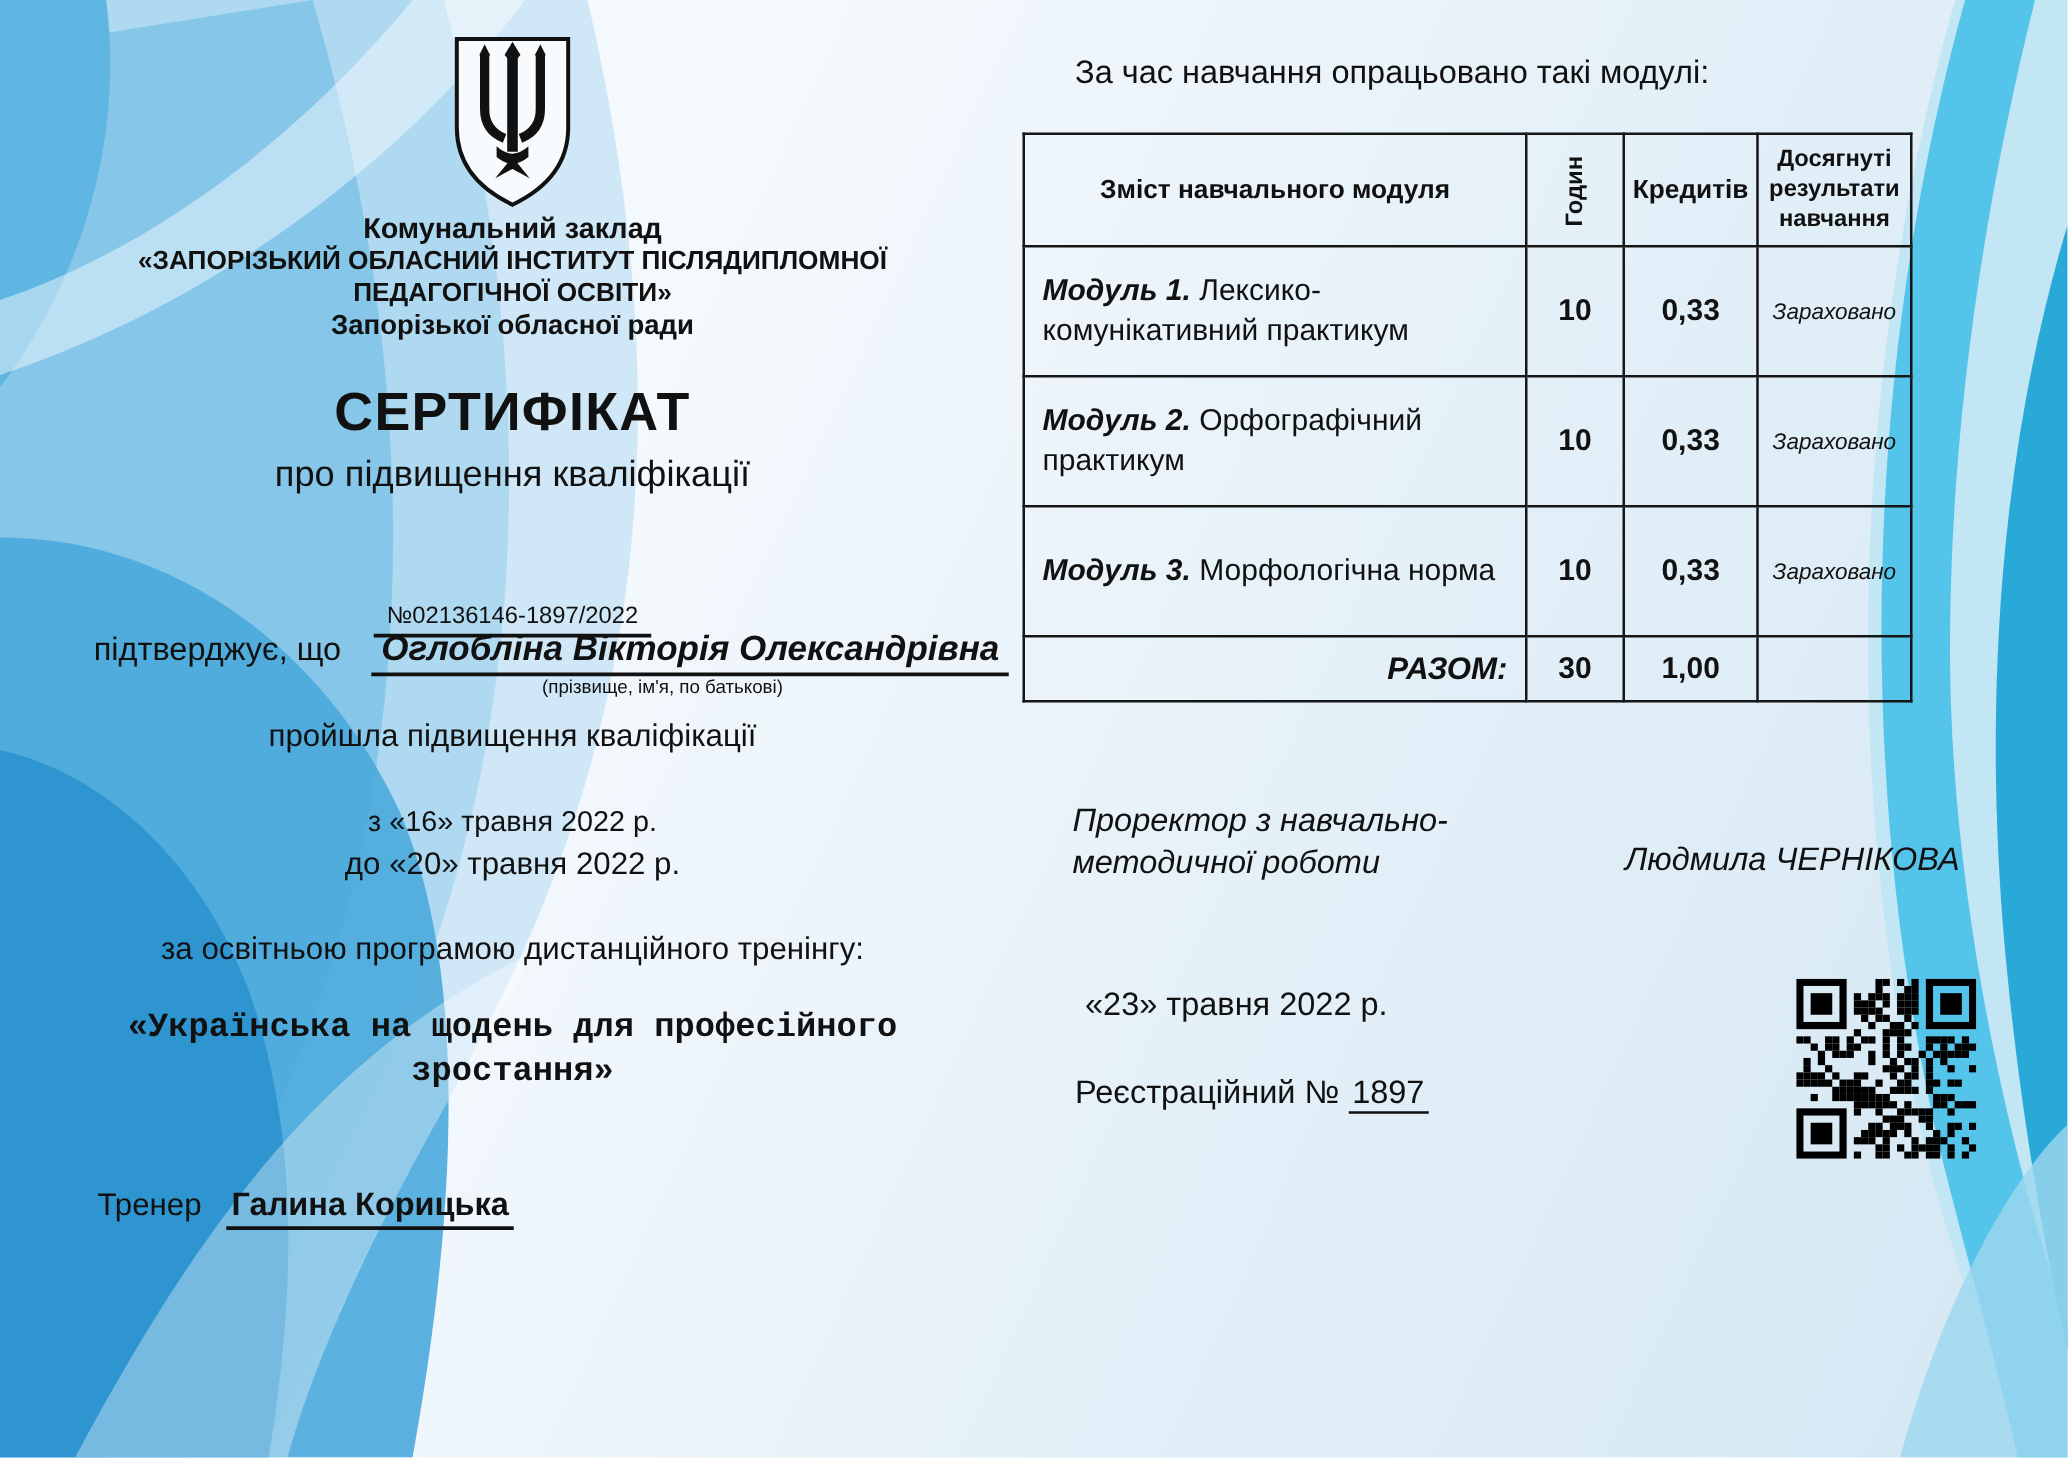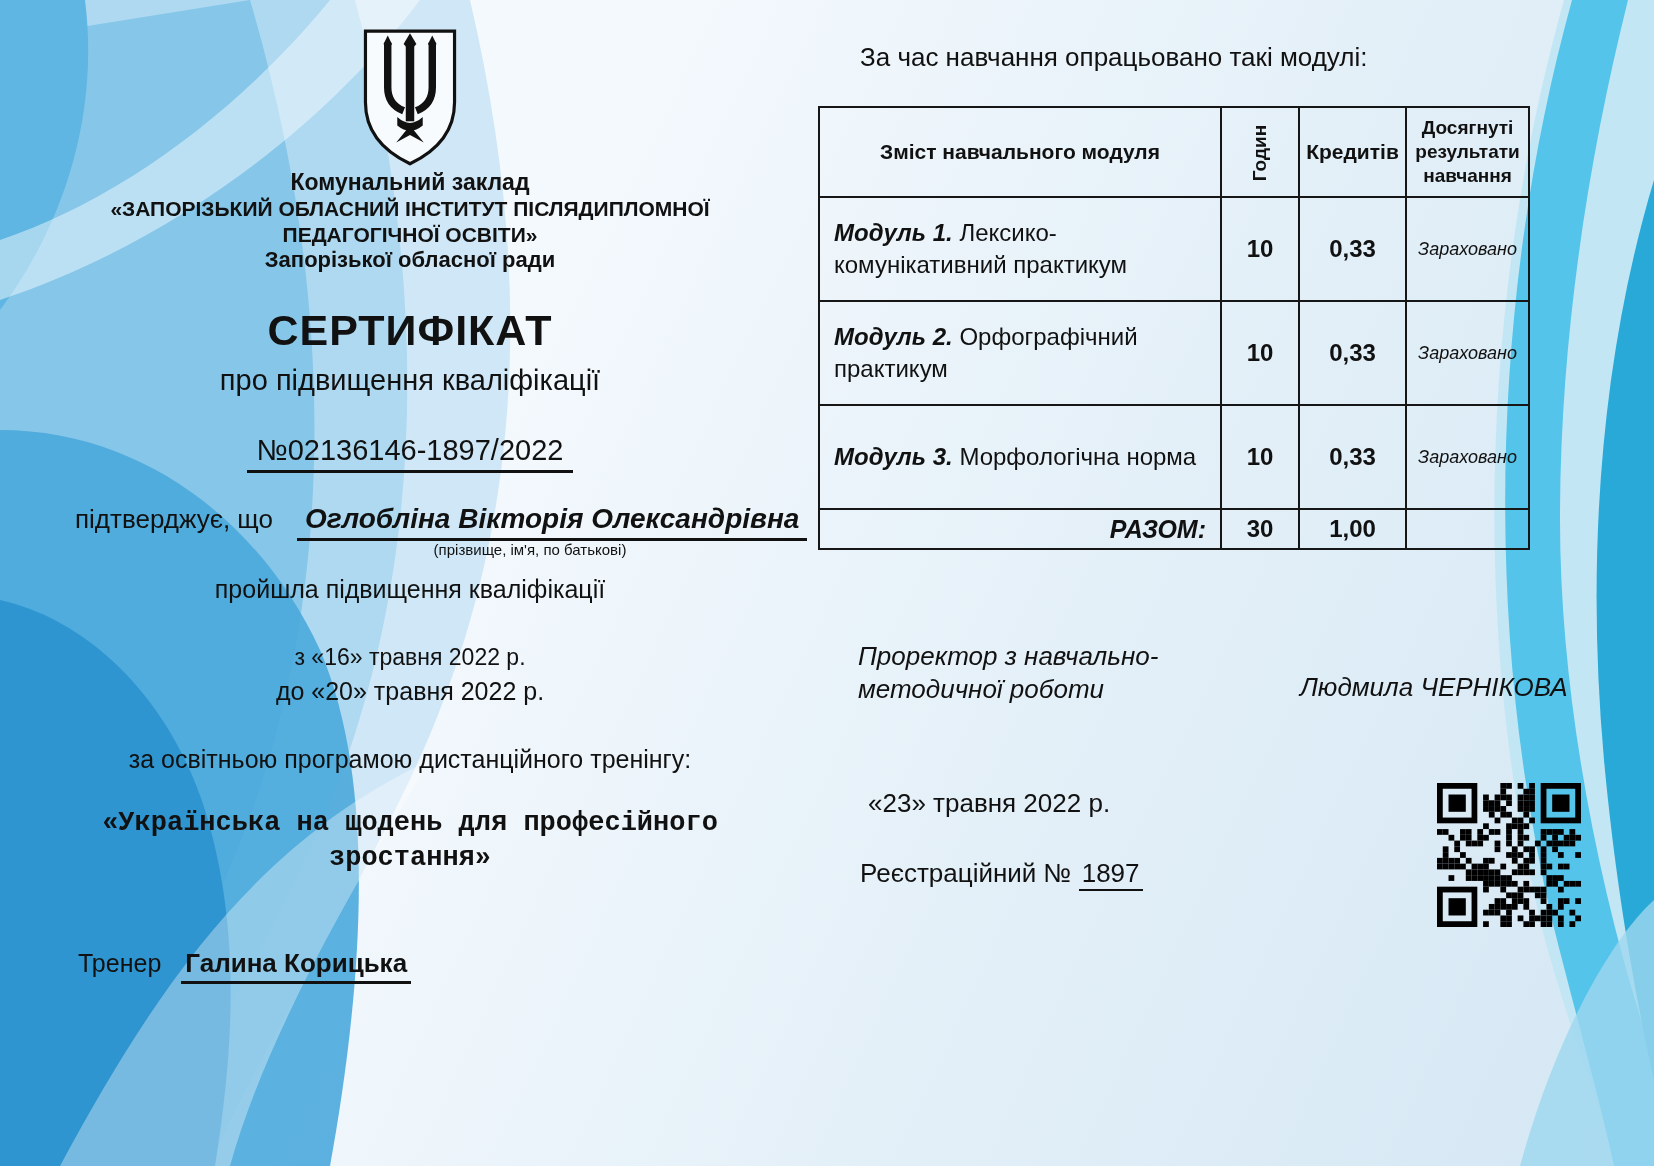--- a/index.html
+++ b/index.html
@@ -12,21 +12,21 @@
   
   .lcol { left:60px; width:700px; text-align:center; }
   .emblem { left:358px; top:28px; width:104px; height:140px; }
   .inst { top:168px; font-weight:bold; line-height:1.22; }
   .inst-type { font-size:23px; }
   .inst-name { font-size:21px; }
   .inst-council { font-size:22px; }
   .cert-title { top:306px; font-size:43px; font-weight:bold; letter-spacing:1px; }
   .cert-sub { top:364px; font-size:29px; }
   .cert-num-row { top:434px; }
-  .cert-num { font-size:29px; display:inline-block; border-bottom:3px solid #111; padding:0 10px 3px; }
+  .cert-num { font-size:19px; display:inline-block; border-bottom:3px solid #111; padding:0 10px 3px;margin-top:48px; }
   .confirm-row { left:75px; top:503px; width:660px; display:flex; align-items:baseline; gap:24px; text-align:left; }
   .confirm-label { font-size:26px; white-space:nowrap; }
   .holder-name { font-size:28px; font-weight:bold; font-style:italic; white-space:nowrap;
                  border-bottom:3px solid #111; padding:0 8px 3px; }
   .holder-hint { left:300px; top:541px; width:460px; text-align:center; font-size:15px; }
   .completed { top:575px; font-size:25px; }
   .date-from { top:644px; font-size:23px; }
   .date-to { top:677px; font-size:25px; }
   .program-label { top:745px; font-size:25px; }
   .program-name { left:90px; top:806px; width:640px; text-align:center; font-size:27px; font-weight:bold; line-height:1.3;font-family:Liberation Mono, monospace; }
@@ -34,21 +34,21 @@
   .trainer-label { font-size:25px; }
   .trainer-name { font-size:26px; font-weight:bold; border-bottom:3px solid #111; padding:0 4px 2px; white-space:nowrap; }
 
   
   .modules-heading { left:860px; top:42px; font-size:26px; }
   table.mods { position:absolute; left:818px; top:106px; border-collapse:collapse; table-layout:fixed; }
   table.mods td, table.mods th { border:2px solid #161616; vertical-align:middle; background:transparent; }
   th.c1 { width:402px; } th.c2 { width:78px; } th.c3 { width:107px; } th.c4 { width:123px; }
   tr.hdr { height:90px; }
   tr.mod { height:104px; }
-  tr.tot { height:40px; }
+  tr.tot { height:52px; }
   .hdr th { font-size:21px; font-weight:bold; text-align:center; }
   .hdr th.c4 { font-size:19px; line-height:1.25; padding:0 6px; }
   .vertical { display:inline-block; transform:rotate(-90deg); white-space:nowrap; font-size:19px; font-weight:bold; }
   td.mtext { font-size:24px; line-height:1.32; padding:6px 10px 6px 14px; text-align:left; }
   .mod-num { font-weight:bold; font-style:italic; }
   td.num { font-size:24px; font-weight:bold; text-align:center; }
   td.res { font-size:18px; font-style:italic; text-align:center; }
   td.total-label { font-size:25px; font-weight:bold; font-style:italic; text-align:right; padding-right:14px; }
 
   .sig-pos { left:858px; top:640px; font-size:26px; font-style:italic; line-height:1.28; }

